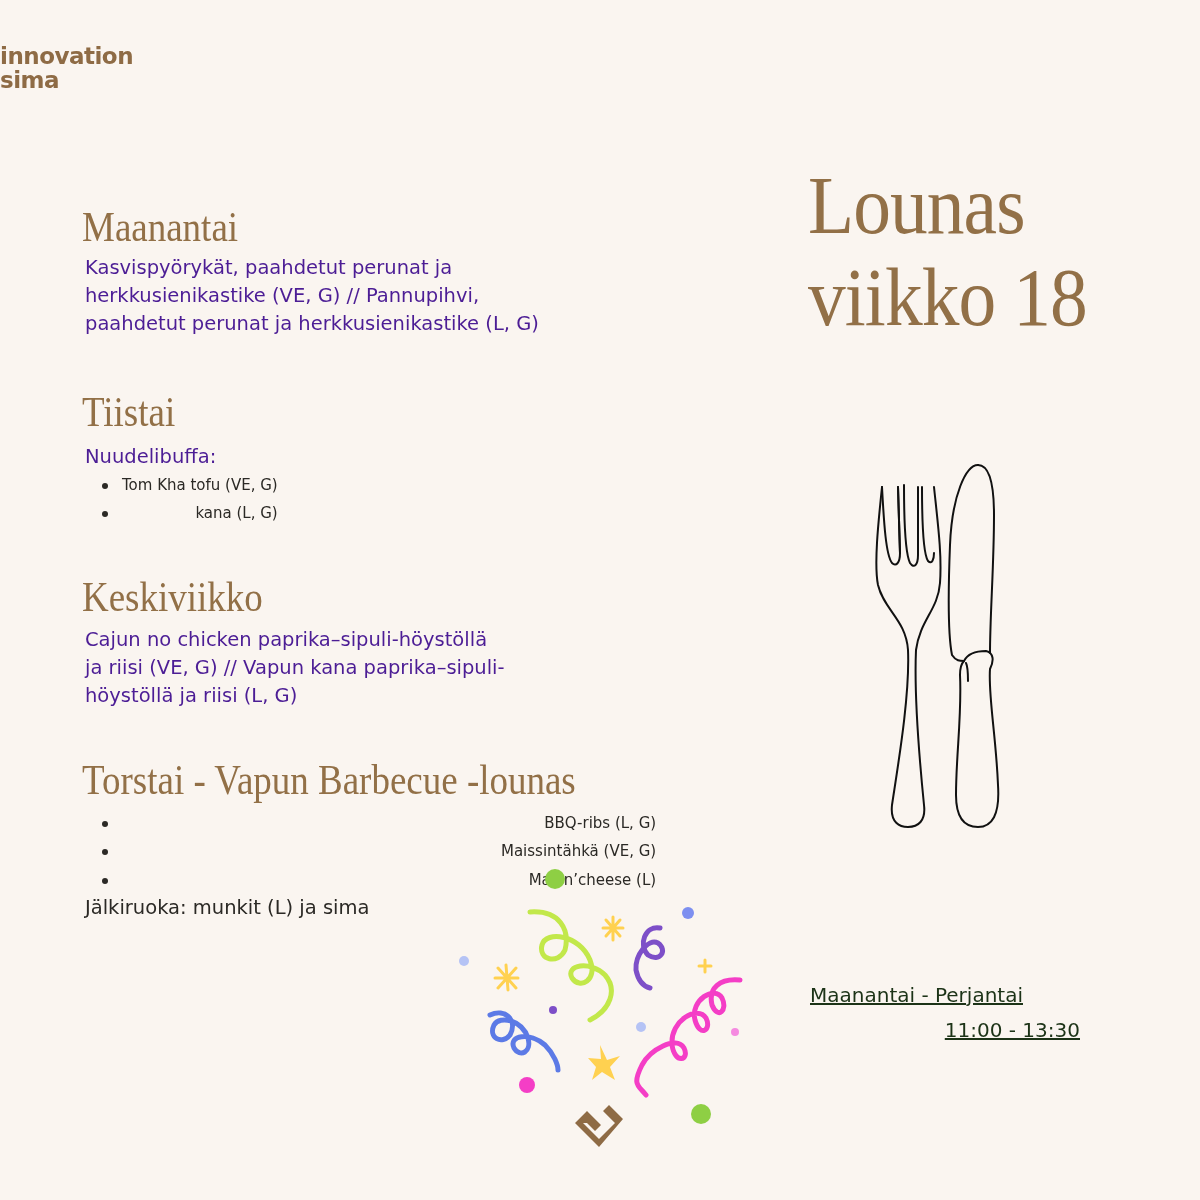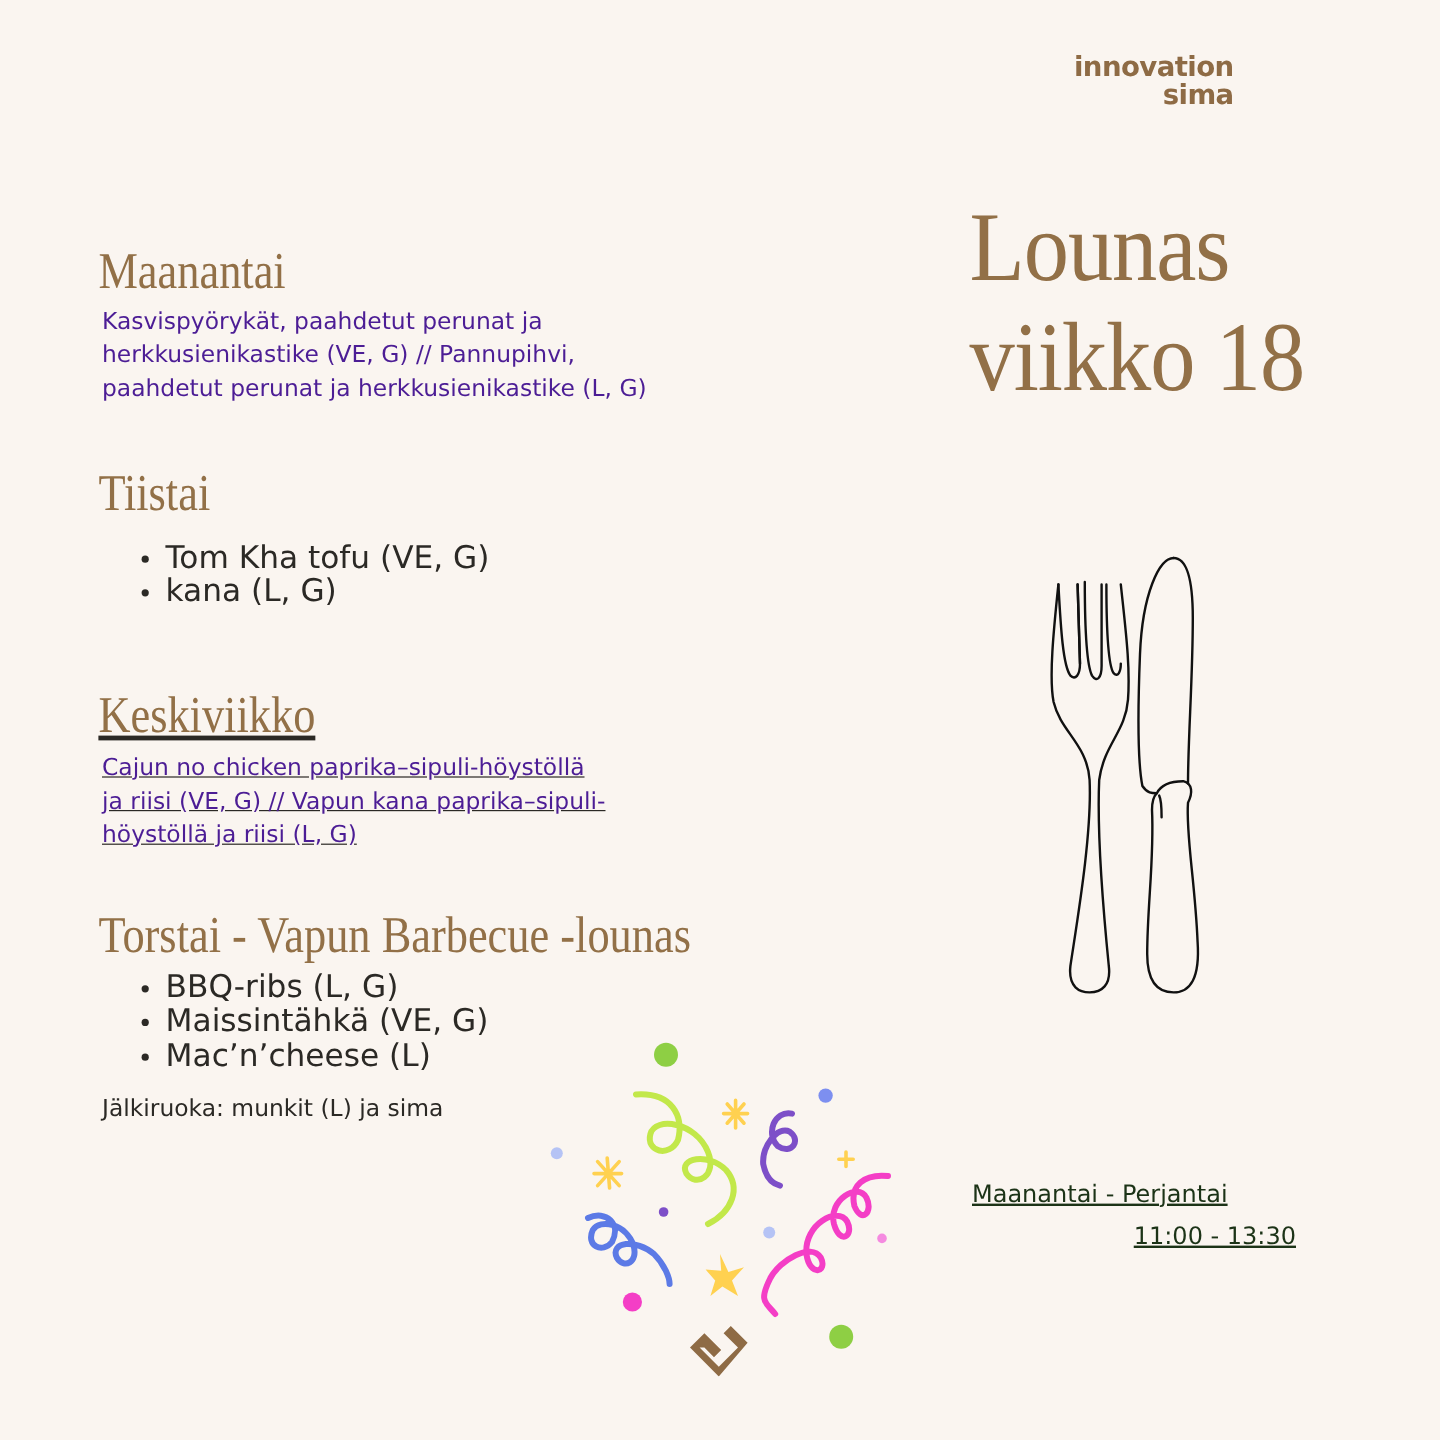--- a/index.html
+++ b/index.html
@@ -5,21 +5,21 @@
     html, body { margin: 0; padding: 0; }
     body {
       width: 1200px; height: 1200px; overflow: hidden;
       background: #faf5f0;
       position: relative;
       font-family: "DejaVu Sans", sans-serif;
       color: #2b2925;
     }
     .logo {
       position: absolute; left: 0; width: 1028px; top: 44px;
-      text-align: right;
+      text-align: left;
       font-family: "DejaVu Sans", sans-serif;
       font-weight: bold;
       color: #8e6b45;
       font-size: 23px; line-height: 24px; letter-spacing: -0.5px;
     }
     .title {
       position: absolute; left: 808px; top: 160px;
       font-family: "Liberation Serif", "DejaVu Serif", serif;
       color: #927047;
       font-size: 82px; line-height: 92px;
@@ -38,23 +38,24 @@
       transform: scaleX(0.86); transform-origin: left top;
       white-space: nowrap;
     }
     .day .desc {
       margin: 4px 0 0 3px;
       font-size: 19.5px; line-height: 28px;
       color: #4c1d95;
       white-space: pre-line;
     }
     .day ul {
-      margin: 16px; padding: 0 0 0 40px;
-      font-size: 26px; line-height: 28.3px;
+      margin: 0; padding: 0 0 0 40px;
+      font-size: 15px; line-height: 28.3px;
       list-style: none;
+      text-align: right;
     }
     .day li { position: relative; }
     .day li::before {
       content: ""; position: absolute; left: -20px; top: 12px;
       width: 6px; height: 6px; border-radius: 50%; background: #2b2925;
     }
     .day .after { margin: 0 0 0 3px; font-size: 19.5px; line-height: 28px; }
     .hours {
       position: absolute; left: 810px; top: 978px; width: 270px;
       font-size: 20px; line-height: 35px; color: #1c3317; text-decoration: underline;
@@ -79,27 +80,28 @@
 
 <section class="day" style="top:204px;">
   <h2>Maanantai</h2>
   <div class="desc">Kasvispyörykät, paahdetut perunat ja
 herkkusienikastike (VE, G) //  Pannupihvi,
 paahdetut perunat ja herkkusienikastike (L, G)</div>
 </section>
 
 <section class="day" style="top:389px;">
   <h2>Tiistai</h2>
+  <div class="desc" style="margin-top:8px;">Nuudelibuffa:</div>
   <ul>
     <li>Tom Kha tofu (VE, G)</li>
     <li>kana (L, G)</li>
   </ul>
 </section>
 
-<section class="day" style="top:574px;text-decoration:underline;">
+<section class="day" style="top:574px;">
   <h2>Keskiviikko</h2>
   <div class="desc" style="margin-top:6px;">Cajun no chicken paprika–sipuli-höystöllä
 ja riisi (VE, G) //  Vapun kana paprika–sipuli-
 höystöllä ja riisi (L, G)</div>
 </section>
 
 <section class="day" style="top:757px;">
   <h2>Torstai - Vapun Barbecue -lounas</h2>
   <ul style="margin-top:6px;">
     <li>BBQ-ribs (L, G)</li>

